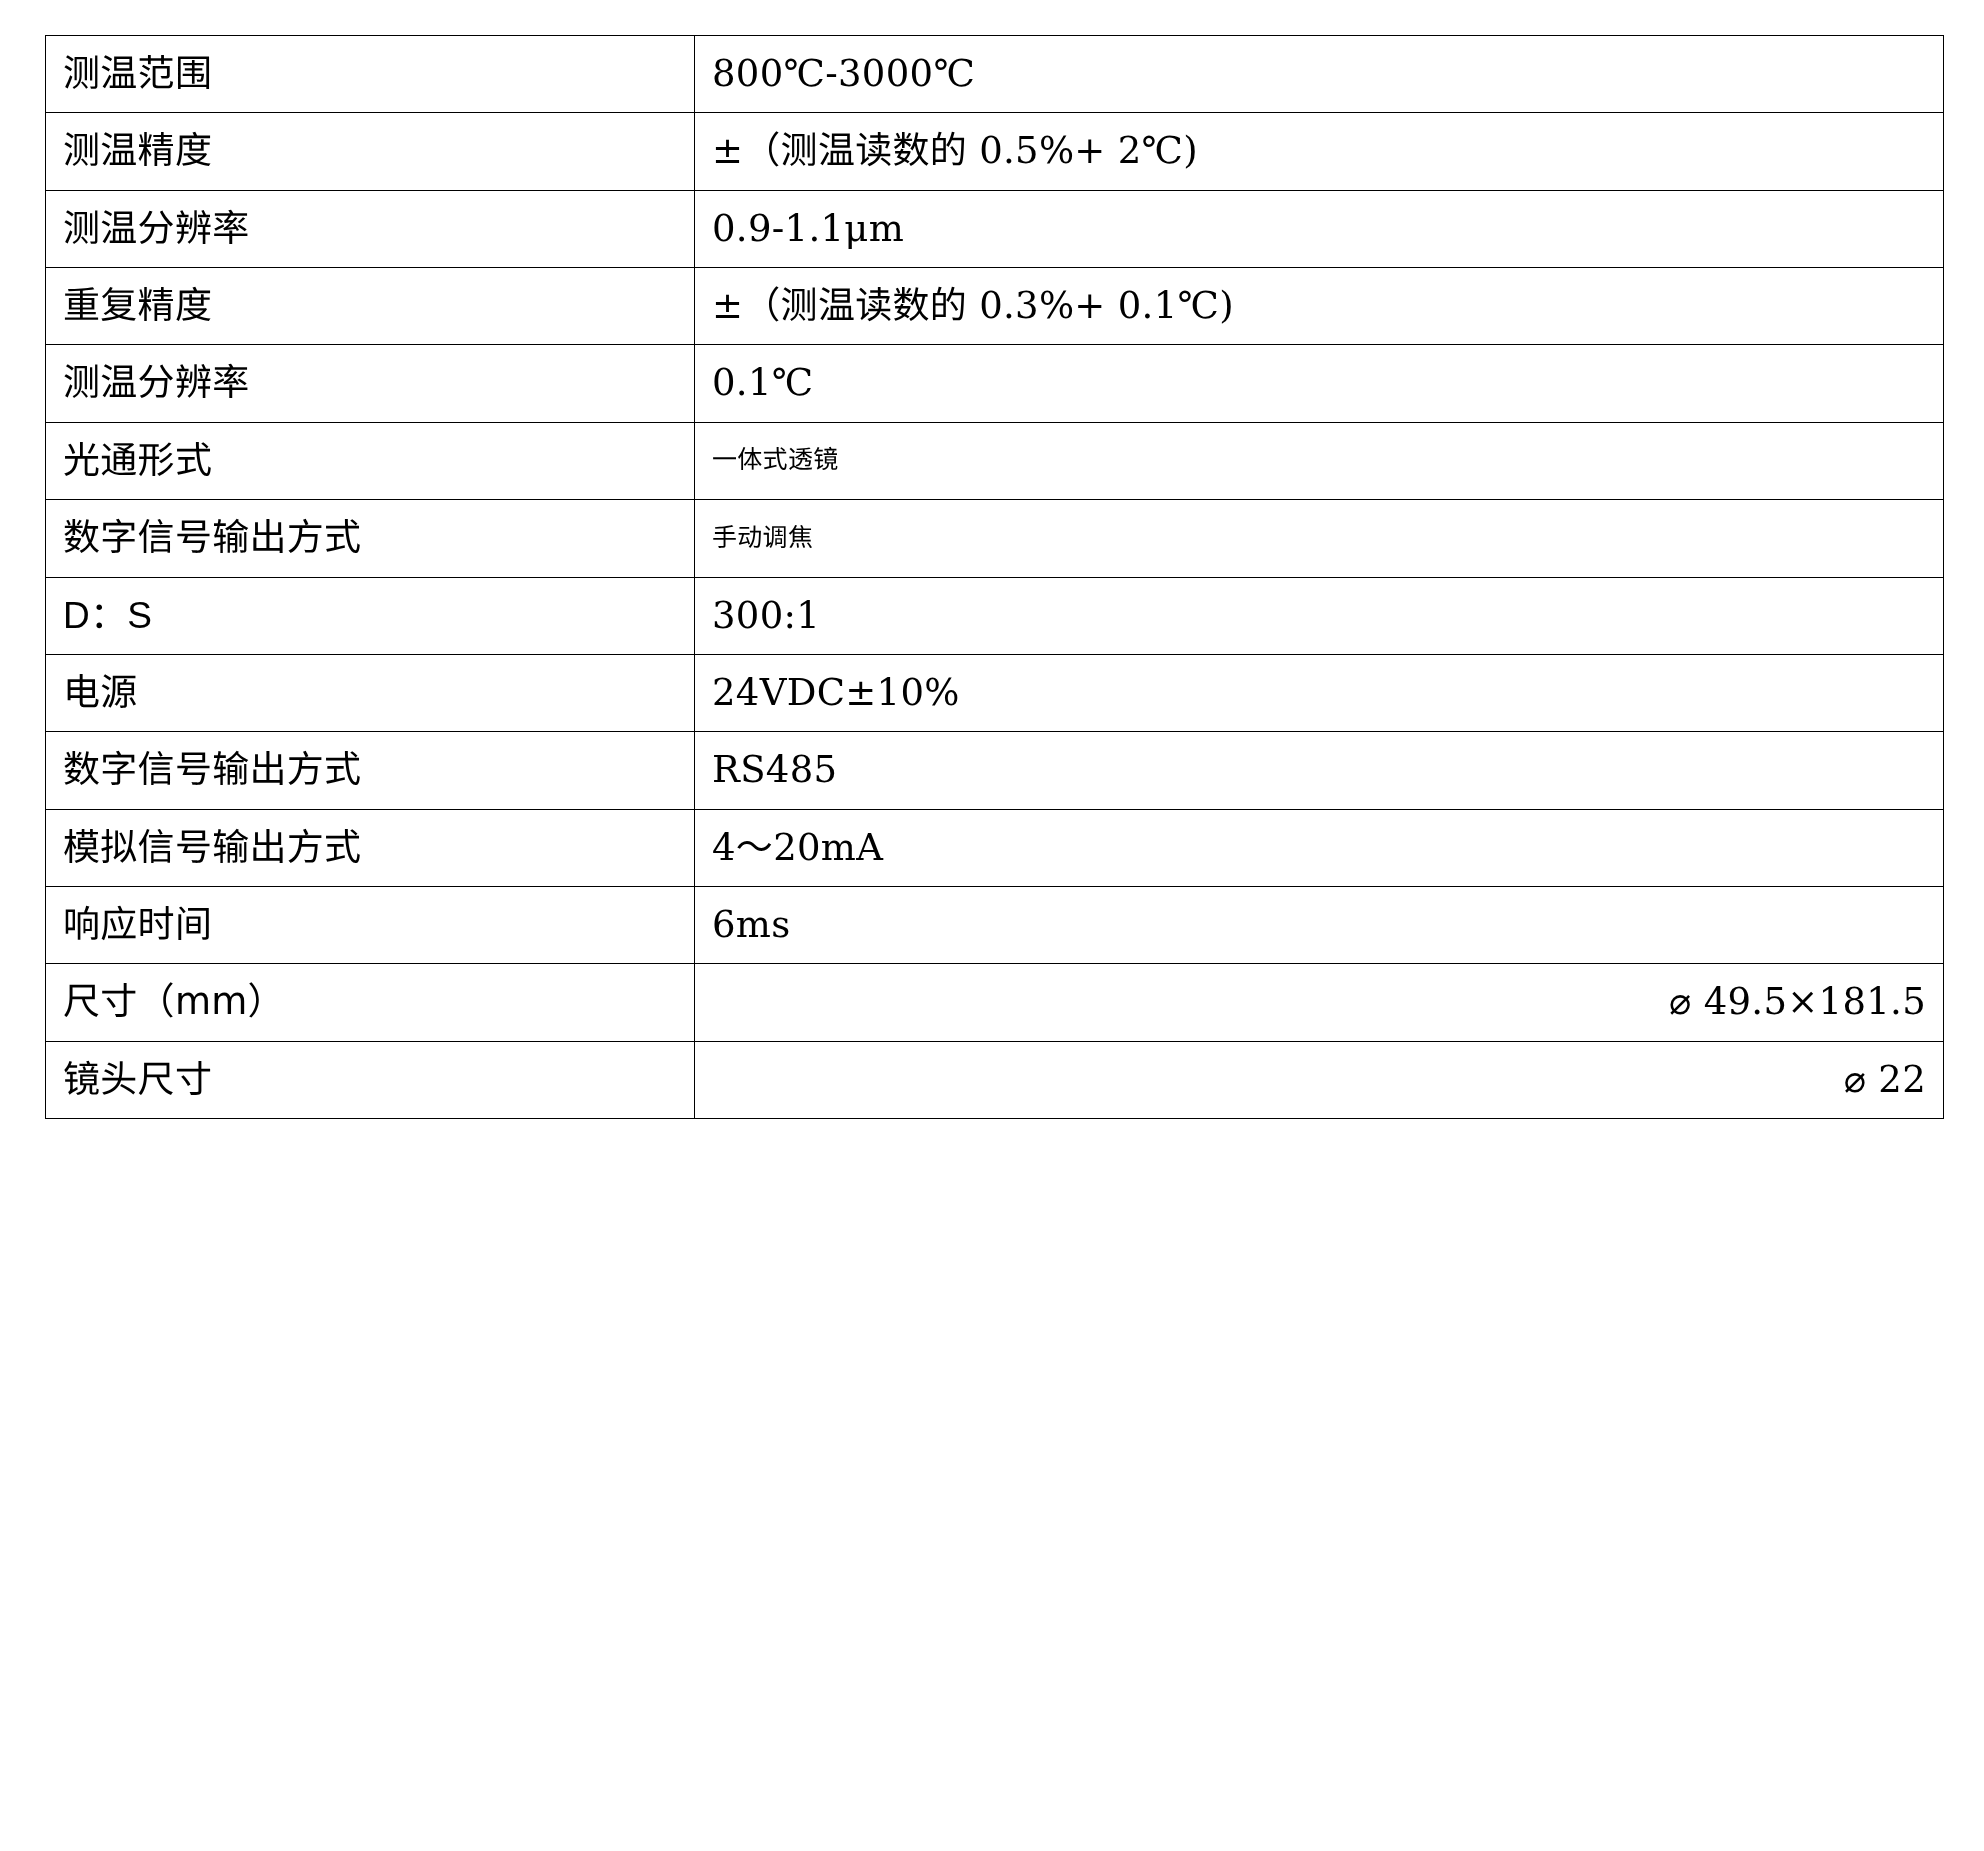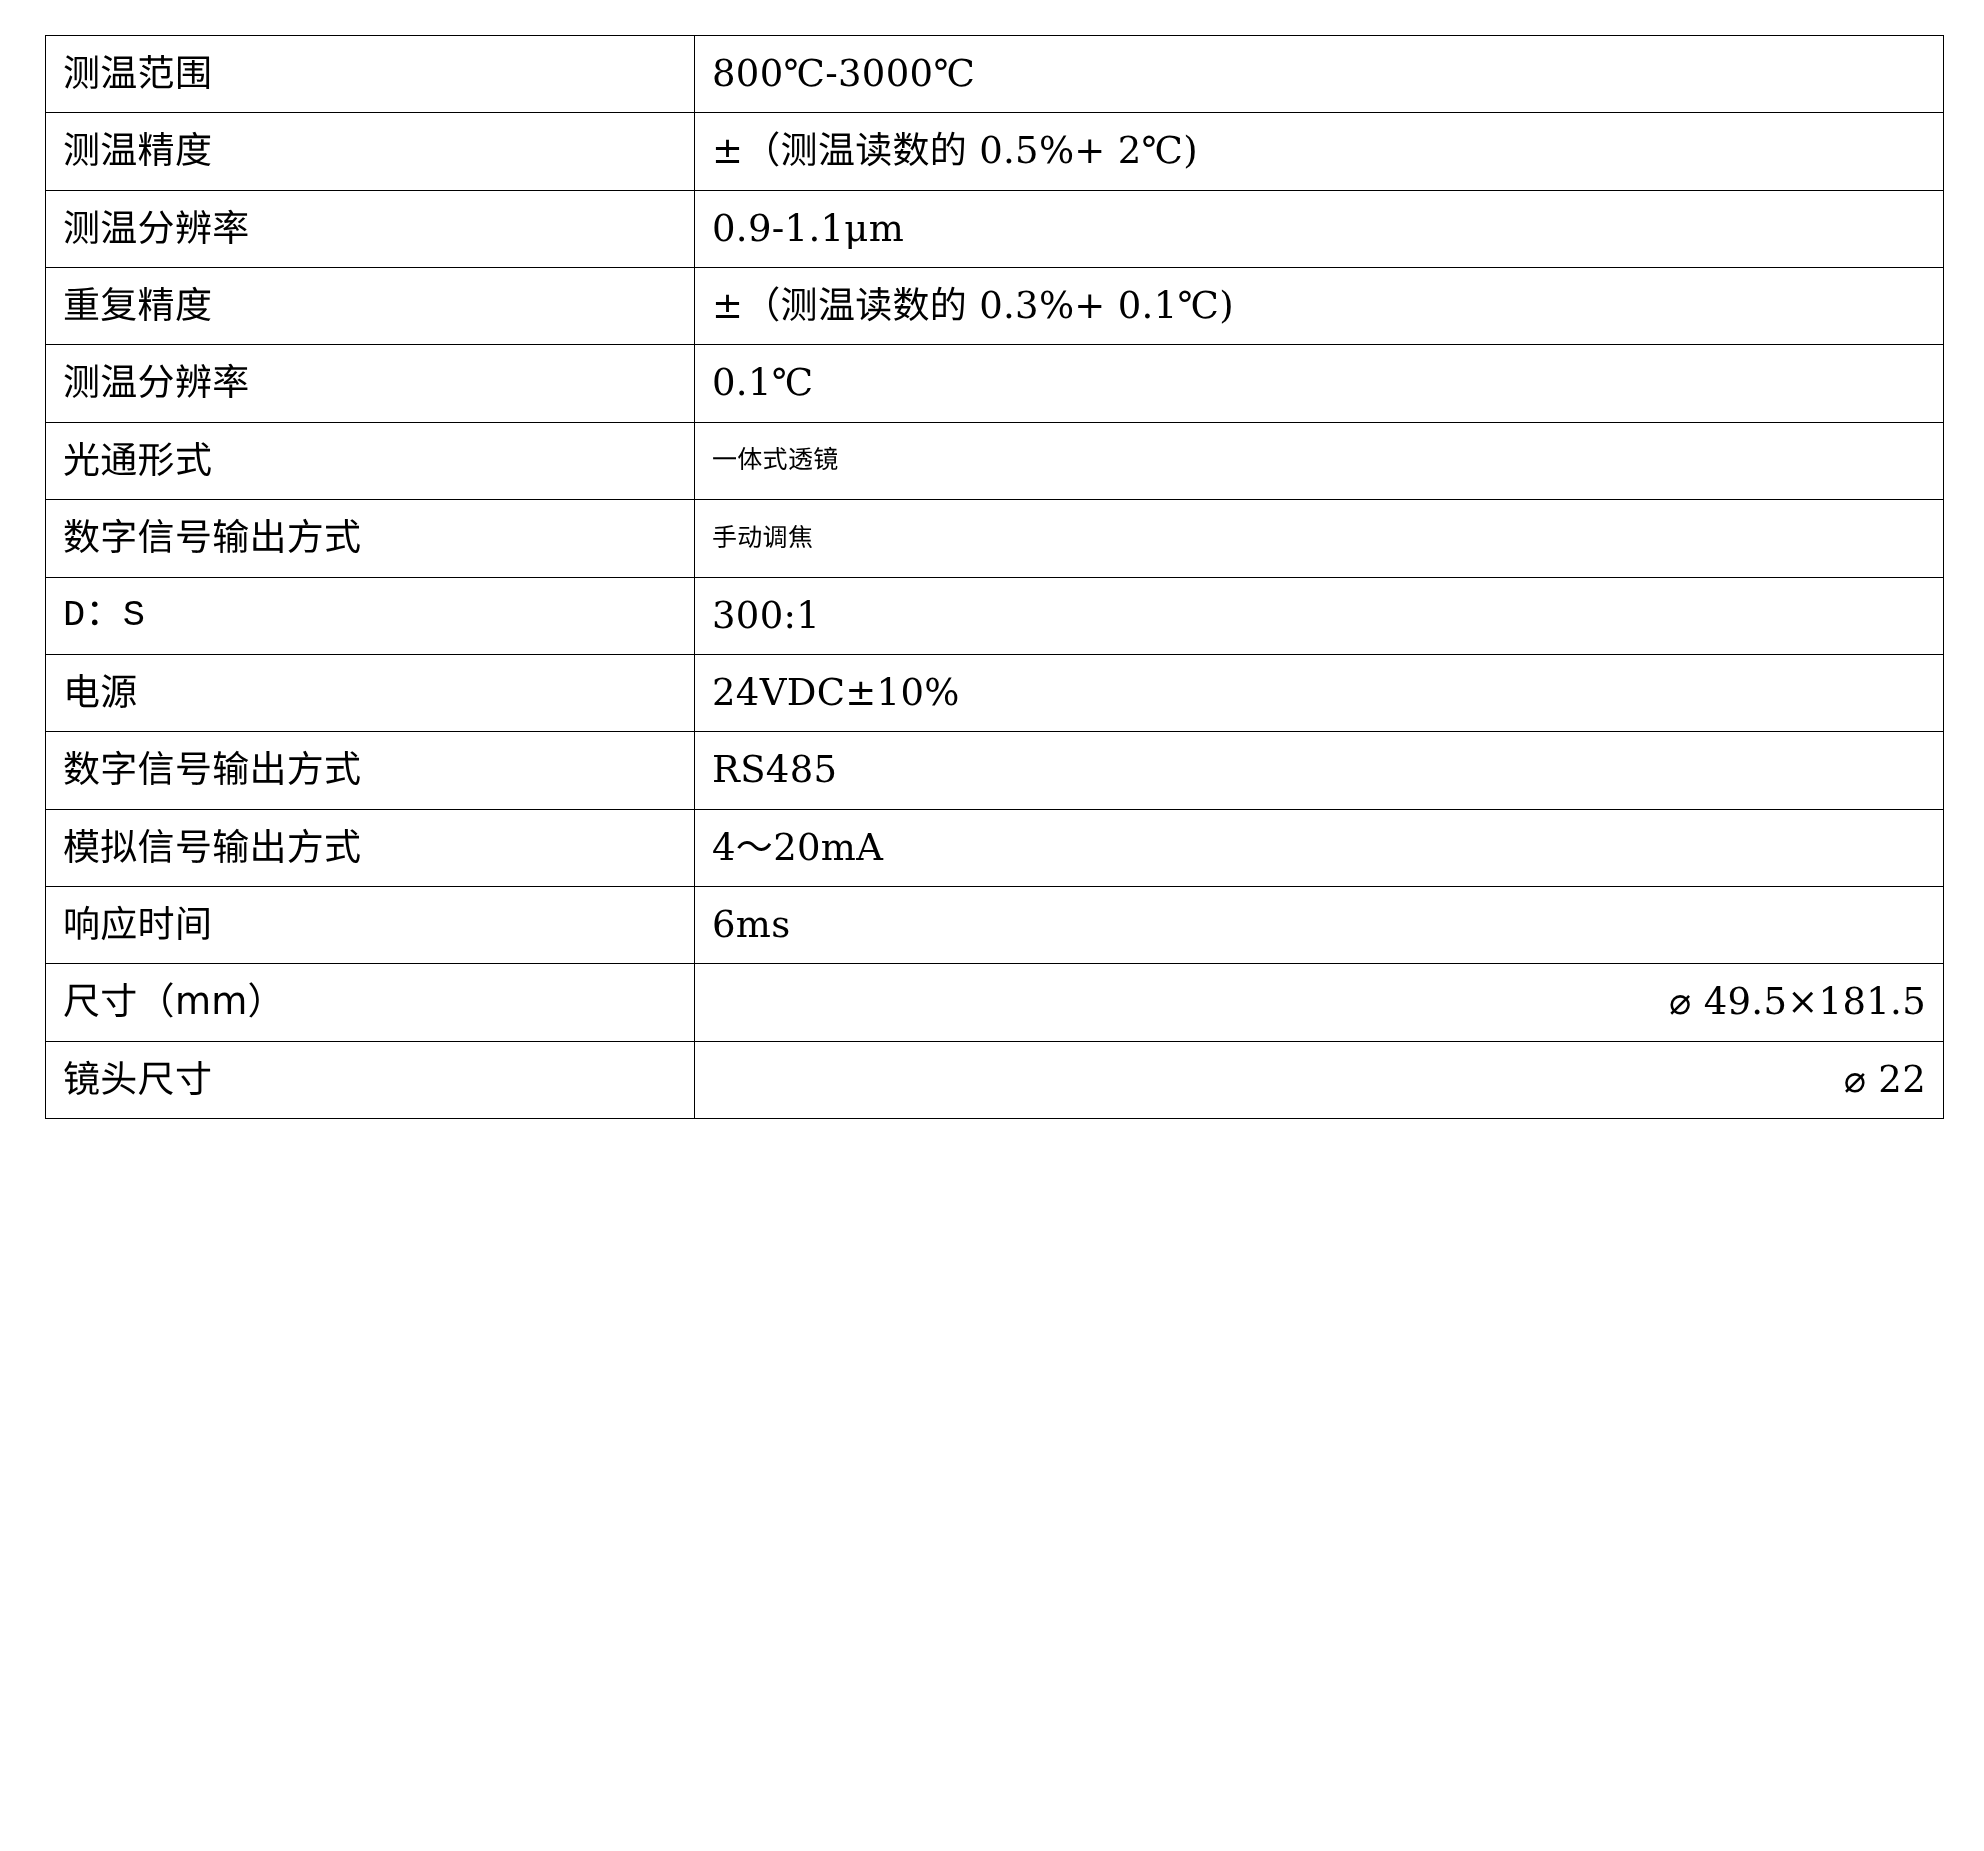--- a/index.html
+++ b/index.html
@@ -45,21 +45,21 @@
   td.value {
     font-family: "DejaVu Serif", "Liberation Serif", serif;
     font-size: 37px;
   }
   
   td.value.cjk {
     font-family: "DejaVu Sans", "Liberation Sans", sans-serif;
     font-size: 25px;
   }
   td.label.serif-lead {
-    font-family: Liberation Mono, monospace;
+    font-family: Liberation Sans, sans-serif;
     font-size: 37px;
   }
   .nowrap { white-space: nowrap; text-align: right; }
 </style>
 </head>
 <body>
 
 <div class="page">
   <table class="spec-table">
     <colgroup>

